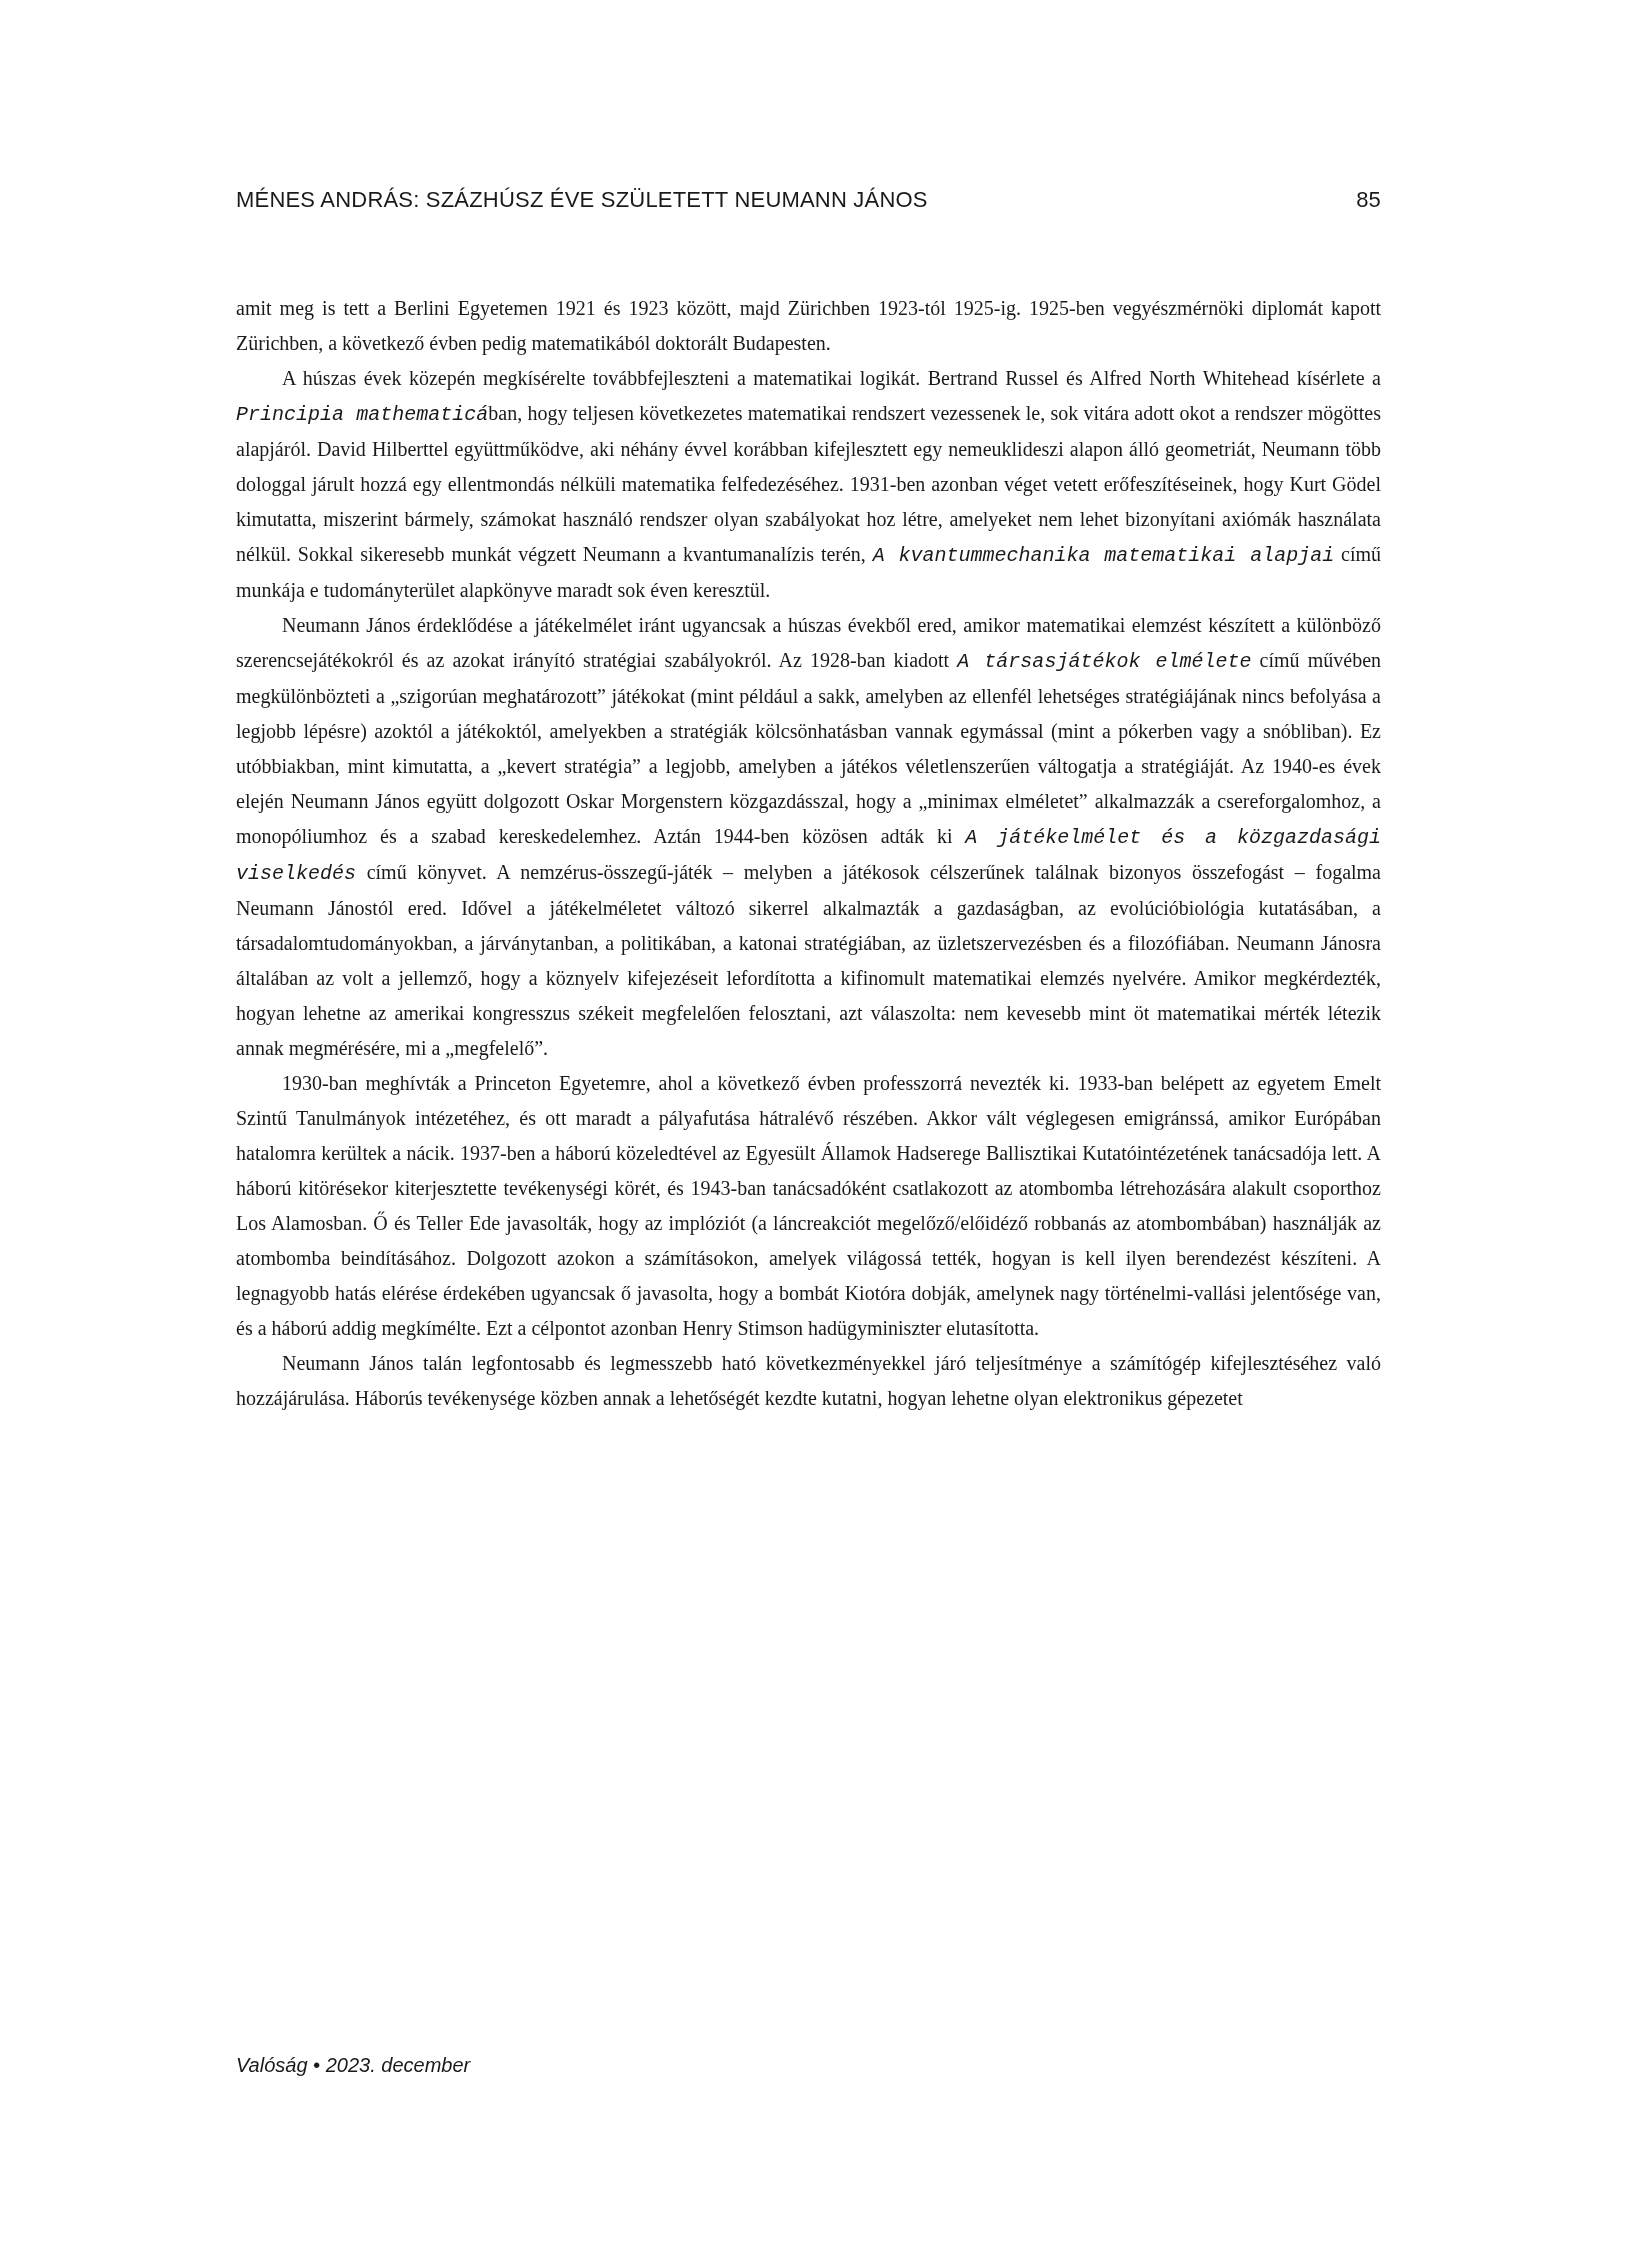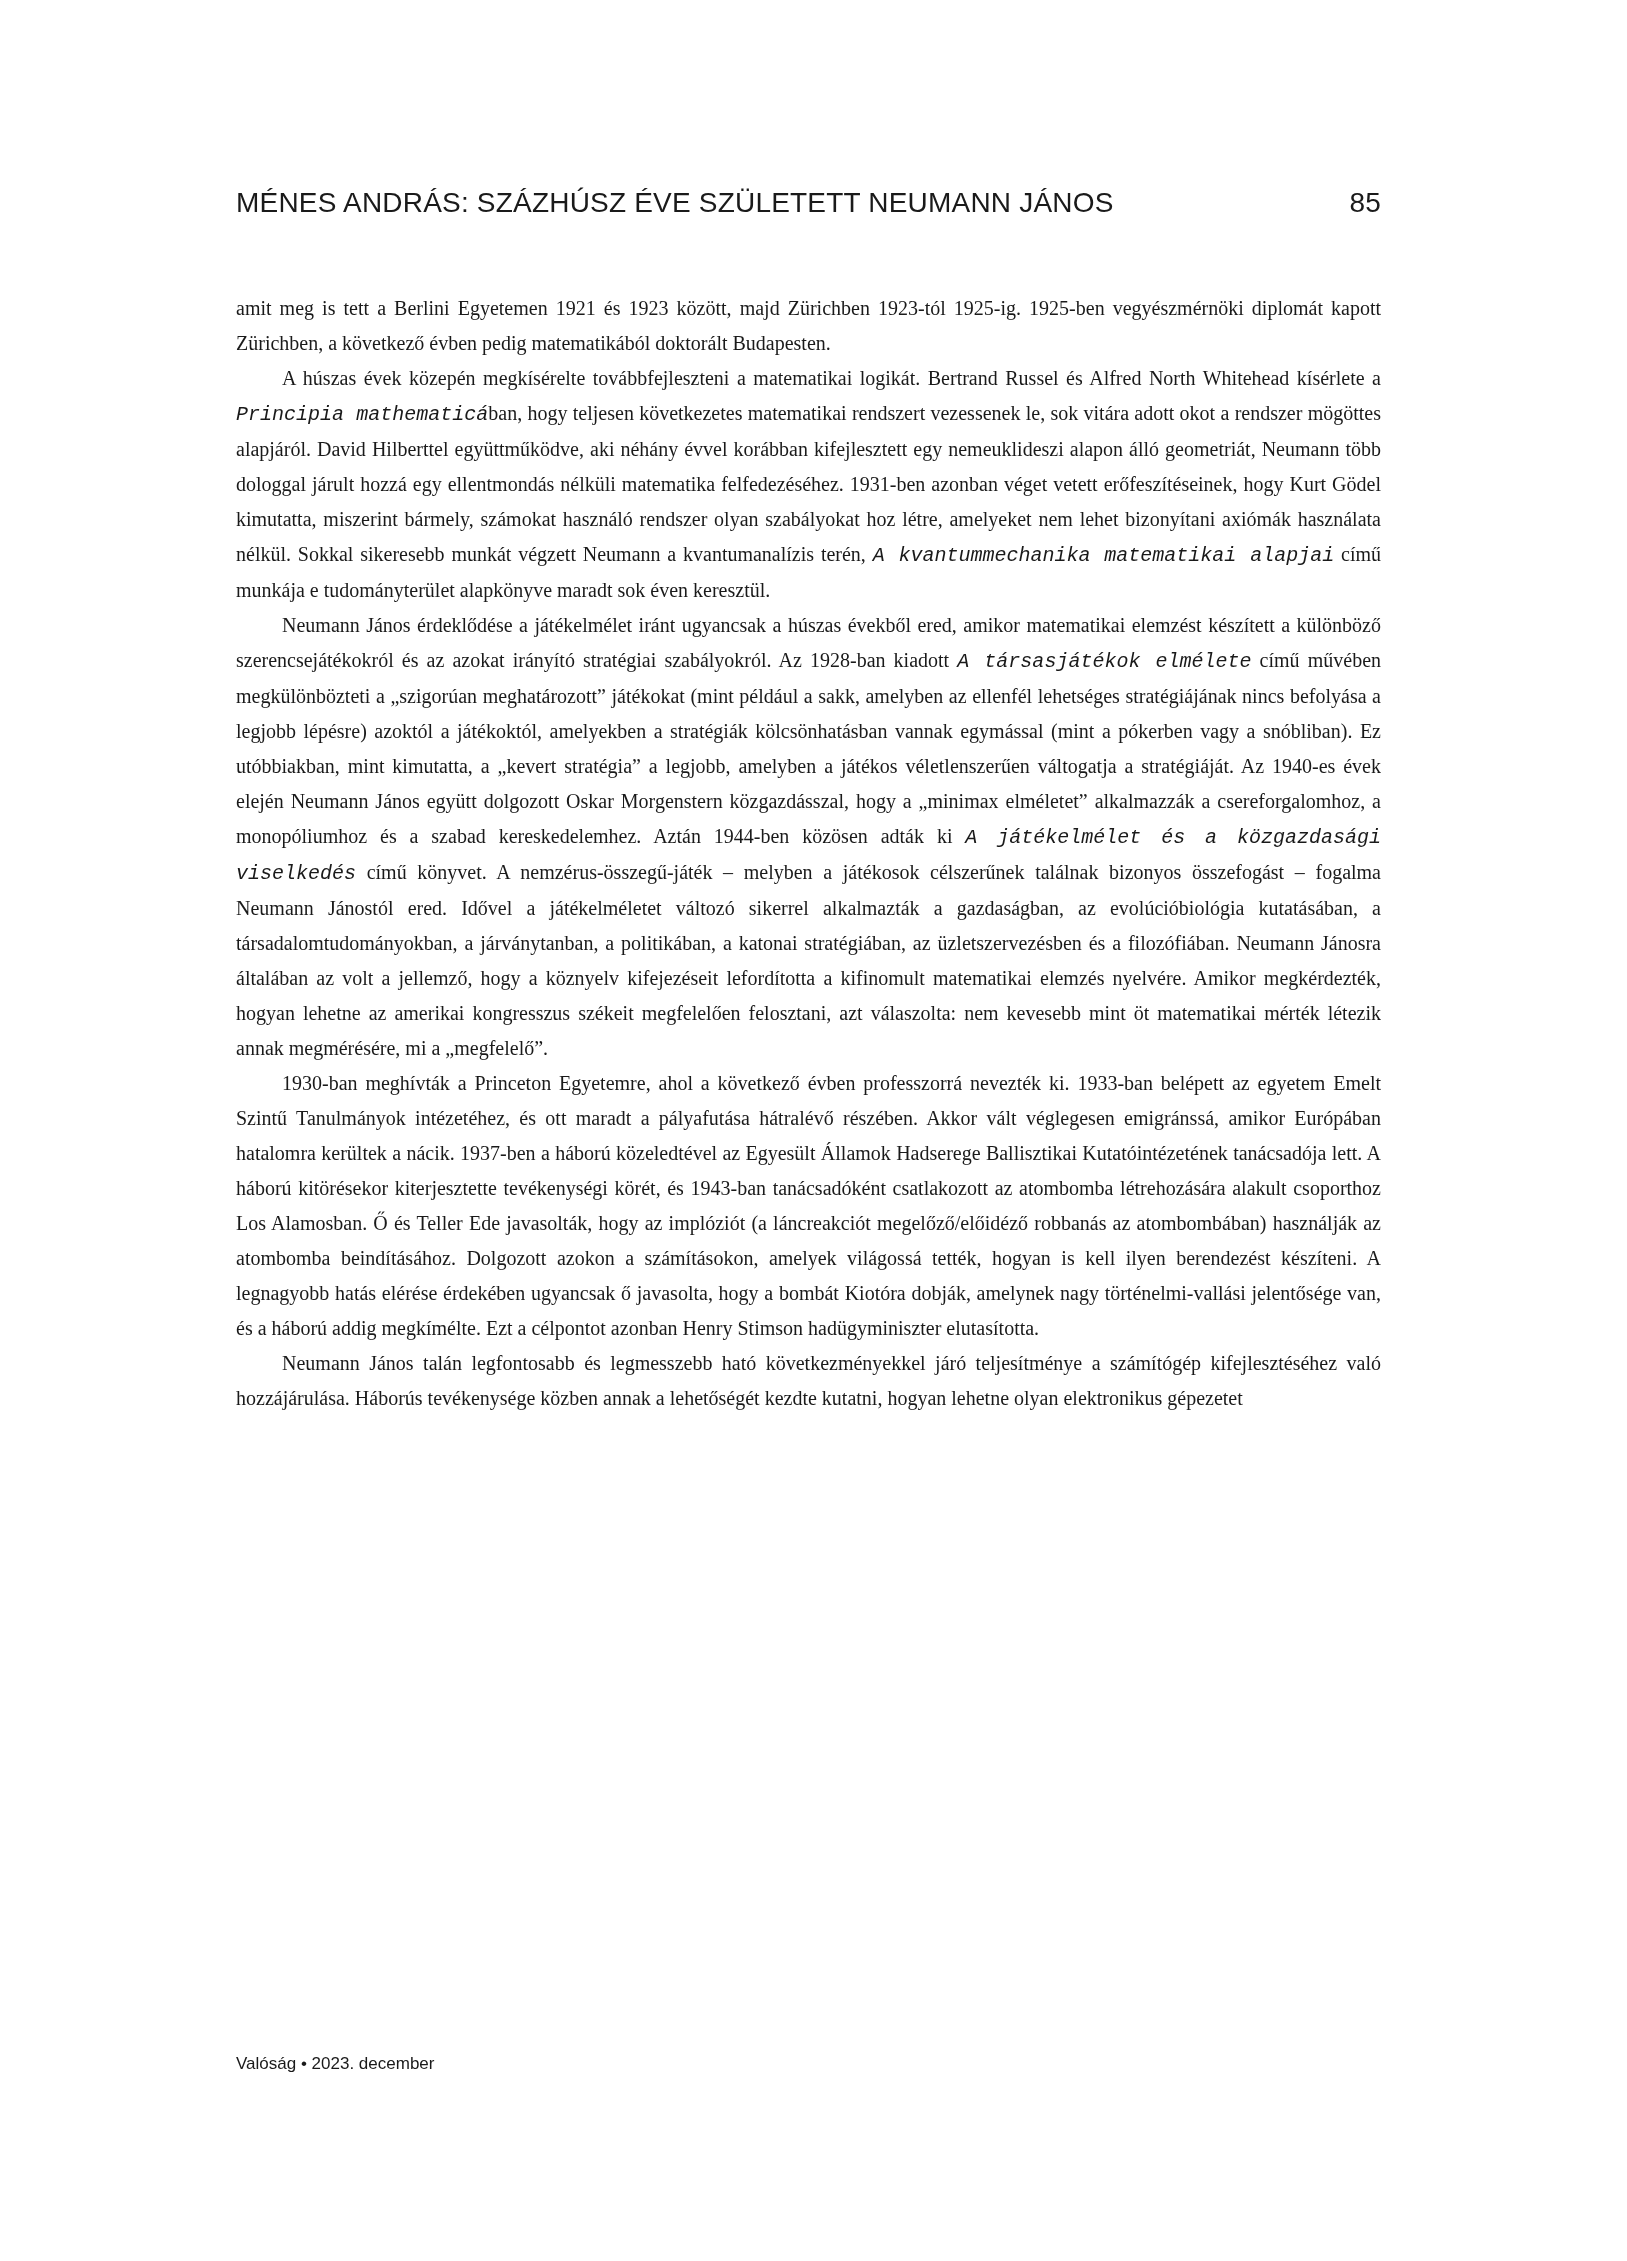--- a/index.html
+++ b/index.html
@@ -1,32 +1,32 @@
 <!DOCTYPE html>
 <html style="font-size:12.3px"><head>
 <meta charset="utf-8">
 <style>
   html, body { margin: 0; padding: 0; background: #ffffff; }
   body { width: 1628px; height: 2261px; position: relative; overflow: hidden; color: #1a1a1a; }
   .header {
     position: absolute; left: 236px; top: 187px; width: 1145px;
-    font-family: "Liberation Sans", sans-serif; font-size: 28px; letter-spacing: 0.2px;
+    font-family: "Liberation Sans", sans-serif; font-size: 22px; letter-spacing: 0.2px;
     display: flex; justify-content: space-between; align-items: baseline; gap: 8px;
   }
   .body-text {
     position: absolute; left: 236px; top: 291px; width: 1145px;
     font-family: "Liberation Serif", serif; font-size: 20px; line-height: 35px;
     text-align: justify; hyphens: manual;
   }
   .body-text p { margin: 0; text-indent: 0; }
   .body-text p.indent { text-indent: 46px; }
   .body-text em { font-style: italic; font-family: Liberation Mono, monospace; }
   .footer {
     position: absolute; left: 236px; top: 2054px;
-    font-family: "Liberation Sans", sans-serif; font-size: 17px;
+    font-family: "Liberation Sans", sans-serif; font-size: 20px; font-style: italic;
   }
 </style>
 </head>
 <body>
 
 <div class="header">
   <span>MÉNES ANDRÁS: SZÁZHÚSZ ÉVE SZÜLETETT NEUMANN JÁNOS</span>
   <span>85</span>
 </div>
 

